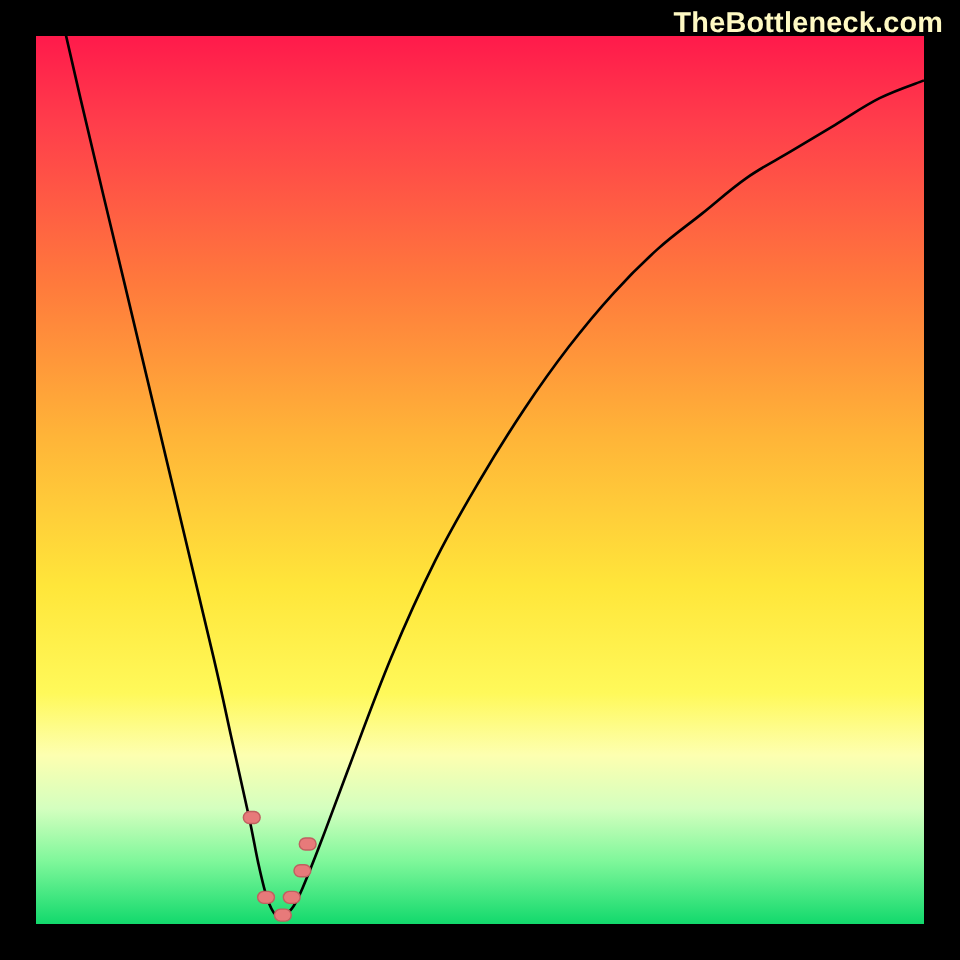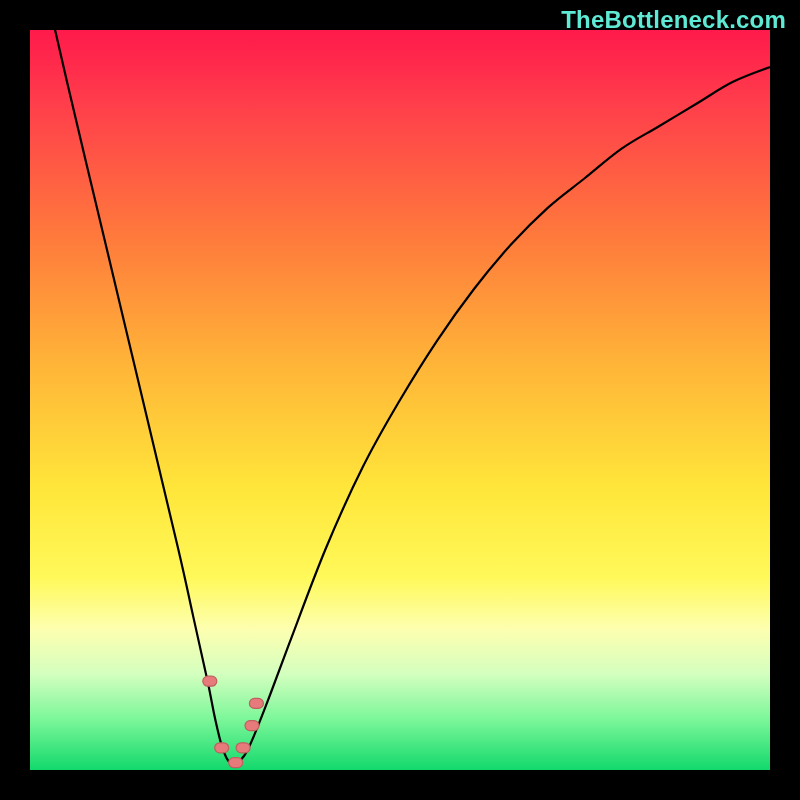--- a/index.html
+++ b/index.html
@@ -17,21 +17,21 @@
     width: 800px;
     height: 800px;
     background: #000;
   }
   .watermark {
     position: absolute;
     top: 6px;
     right: 14px;
     font-family: Arial, Helvetica, sans-serif;
     font-size: 24px;
-    color: #5eead4;
+    color: #fef9c3;
     font-weight: 600;
     letter-spacing: 0.2px;
   }
   .plot {
     position: absolute;
     left: 30px;
     top: 30px;
     width: 740px;
     height: 740px;
   }

